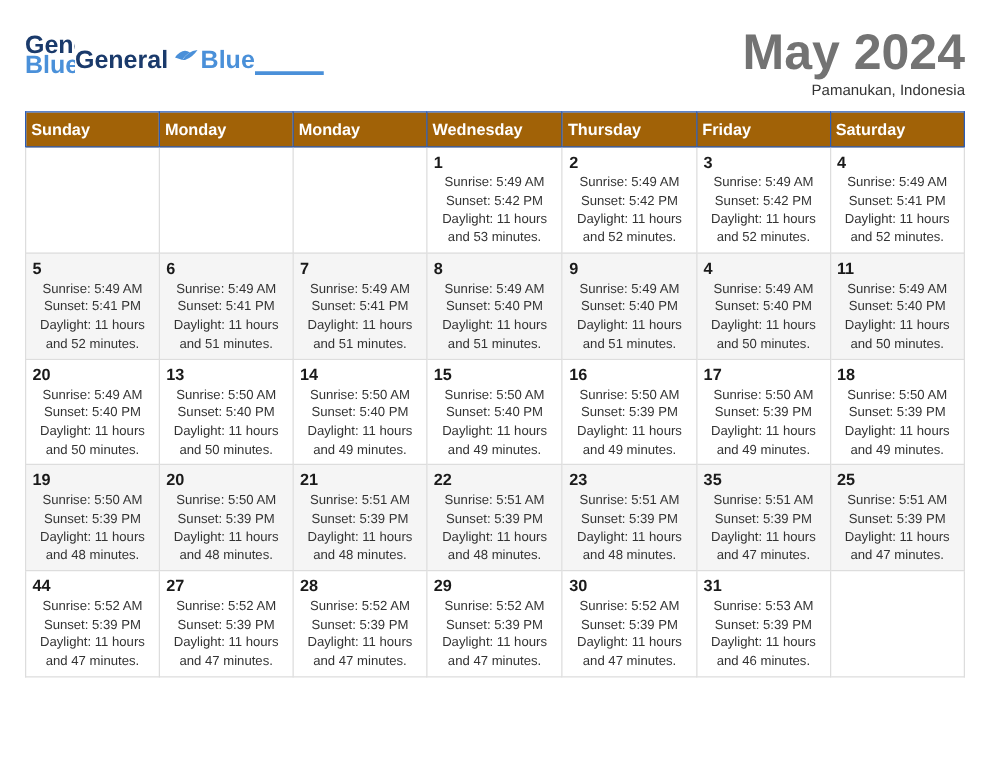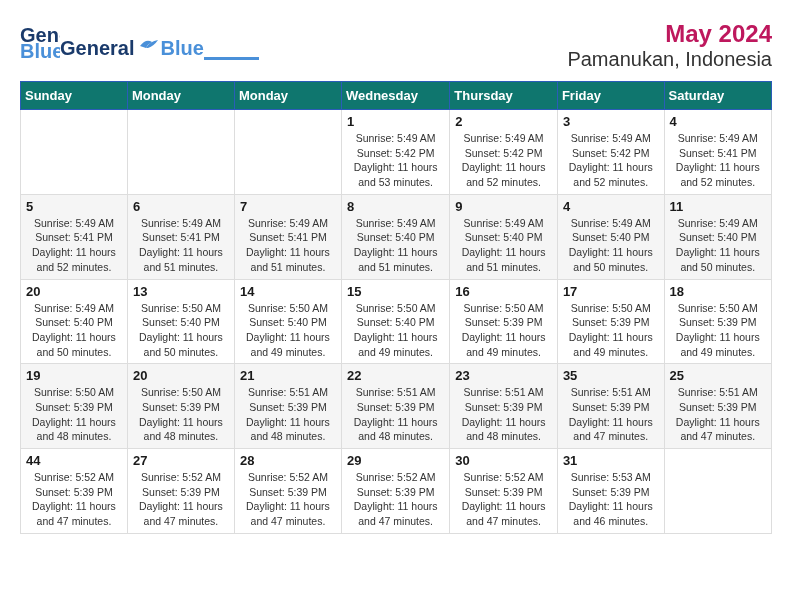--- a/index.html
+++ b/index.html
@@ -18,35 +18,35 @@
     }
     .logo {
       display: flex;
       flex-direction: column;
       align-items: flex-start;
     }
     .title-area {
       text-align: right;
     }
     .month-title {
-      font-size: 24px;
+      font-size: 40px;
       font-weight: bold;
-      color: #be185d;
+      color: #737373;
     }
     .location {
-      font-size: 20px;
+      font-size: 12px;
       color: #333;
     }
     .calendar {
       width: 100%;
       border-collapse: collapse;
       font-size: 11px;
     }
     .calendar th {
-      background: #0f766e;
+      background: #a16207;
       color: #fff;
       padding: 6px 4px;
       text-align: left;
       font-size: 13px;
       font-weight: bold;
       border: 1px solid #2a5cb8;
     }
     .calendar td {
       vertical-align: top;
       padding: 4px 5px;

